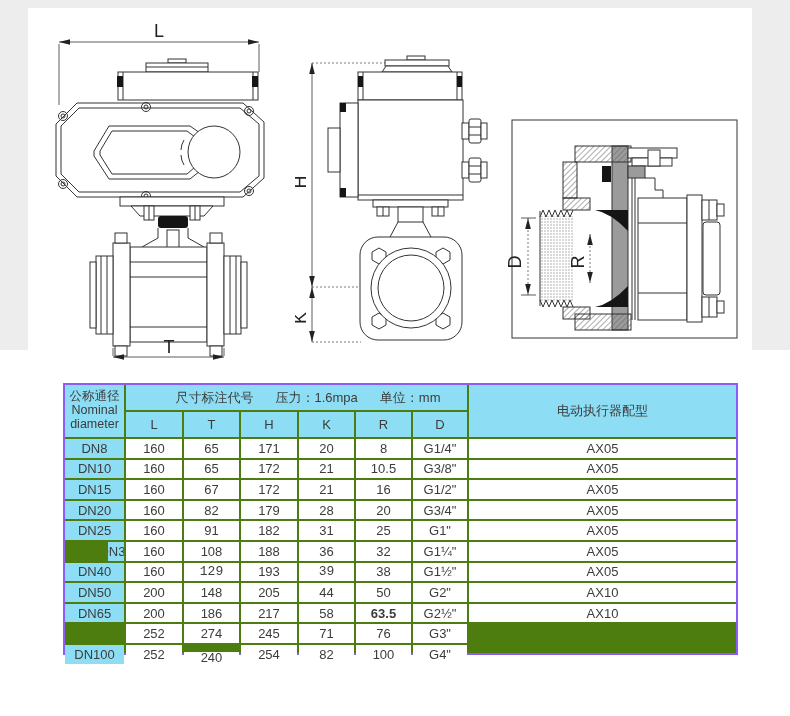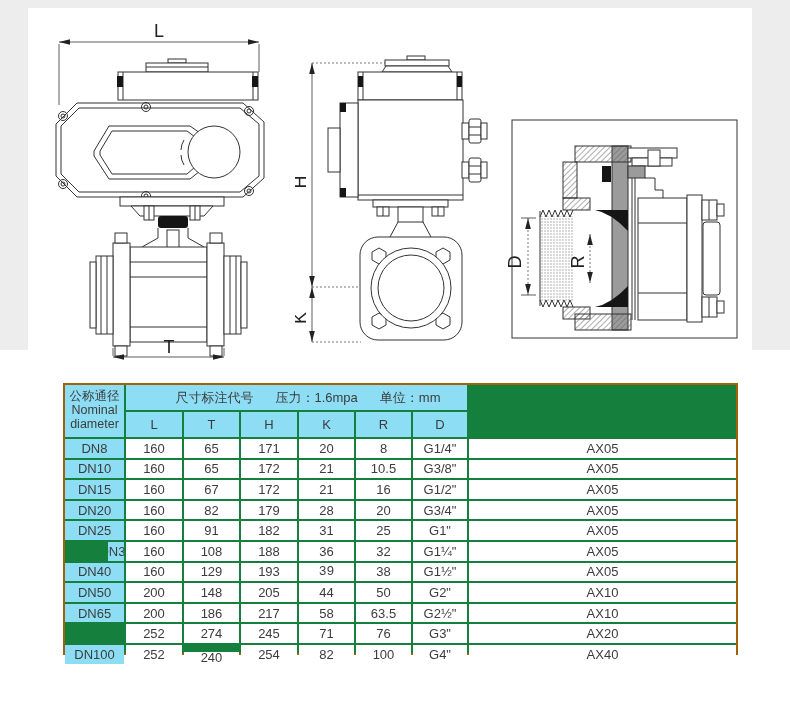--- a/index.html
+++ b/index.html
@@ -13,21 +13,21 @@
   #side-view{left:295px;top:10px;}
   #section-view{left:505px;top:110px;}
   .ln{stroke:#333;stroke-width:1;fill:none;}
   .lnw{stroke:#333;stroke-width:1;fill:#fff;}
   .dim{stroke:#333;stroke-width:0.8;fill:none;}
   .dot{stroke:#555;stroke-width:0.8;fill:none;stroke-dasharray:2,2;}
   .arr{fill:#222;stroke:none;}
   .blk{fill:#151515;stroke:none;}
   .dimtxt{font-family:"Liberation Sans",sans-serif;font-size:18px;fill:#222;}
   #spec-table{position:absolute;left:63px;top:383px;width:675px;height:272px;box-sizing:border-box;
-    border:2px solid #a16207;background:#15803d;display:grid;gap:2px;
+    border:2px solid #8b5cf6;background:#4d7c0f;display:grid;gap:2px;
     grid-template-columns:59px 56px 55px 56px 55px 55px 54px 1fr;
     grid-template-rows:25px 25px repeat(11,18.6px) auto;
     font-size:13px;color:#3c3c3c;}
   .cell{background:#fff;display:flex;align-items:center;justify-content:center;overflow:hidden;white-space:nowrap;}
   .cyan{background:#8ddef4;}
   #cell-dn-hdr{grid-column:1;grid-row:1/3;font-size:12.5px;line-height:14px;text-align:center;}
   #cell-mid-hdr{grid-column:2/8;grid-row:1;gap:22px;padding-left:23px;}
   #cell-ax-hdr{grid-column:8;grid-row:1/3;}
   #cell-footnote{grid-column:1/9;justify-content:flex-start;padding-left:8px;}
 </style>
@@ -248,20 +248,21 @@
   </g>
 </svg>
 
 <div id="spec-table">
   <div class="cell cyan" id="cell-dn-hdr" style="display: block; padding-top: 4px;">公称通径<br>Nominal<br>diameter</div>
   <div class="cell cyan" id="cell-mid-hdr">
     <span>尺寸标注代号</span>
     <span>压力：1.6mpa</span>
     <span>单位：mm</span>
   </div>
+  <div class="cell cyan" id="cell-ax-hdr">电动执行器配型</div>
 <div class="cell cyan" style="grid-area: 2 / 2;">L</div>
     <div class="cell cyan" style="grid-area: 2 / 3;">T</div>
     <div class="cell cyan" style="grid-area: 2 / 4;">H</div>
     <div class="cell cyan" style="grid-area: 2 / 5;">K</div>
     <div class="cell cyan" style="grid-area: 2 / 6;">R</div>
     <div class="cell cyan" style="grid-area: 2 / 7;">D</div>
     <div class="cell cyan" style="grid-area: 3 / 1;">DN8</div>
     <div class="cell" style="grid-area: 3 / 2;">160</div>
     <div class="cell" style="grid-area: 3 / 3;">65</div>
     <div class="cell" style="grid-area: 3 / 4;">171</div>
@@ -304,51 +305,49 @@
     <div class="cell cyan" style="grid-area: 8 / 1; margin-left: 43px;">DN32</div>
     <div class="cell" style="grid-area: 8 / 2;">160</div>
     <div class="cell" style="grid-area: 8 / 3;">108</div>
     <div class="cell" style="grid-area: 8 / 4;">188</div>
     <div class="cell" style="grid-area: 8 / 5;">36</div>
     <div class="cell" style="grid-area: 8 / 6;">32</div>
     <div class="cell" style="grid-area: 8 / 7;">G1¼"</div>
     <div class="cell" style="grid-area: 8 / 8;">AX05</div>
     <div class="cell cyan" style="grid-area: 9 / 1;">DN40</div>
     <div class="cell" style="grid-area: 9 / 2;">160</div>
-    <div class="cell" style="grid-area: 9 / 3;">129</div>
+    <div class="cell" style="grid-area: 9 / 3; font-family: Liberation Mono, monospace;">129</div>
     <div class="cell" style="grid-area: 9 / 4;">193</div>
     <div class="cell" style="grid-area: 9 / 5; font-family: Liberation Mono, monospace;">39</div>
     <div class="cell" style="grid-area: 9 / 6;">38</div>
     <div class="cell" style="grid-area: 9 / 7;">G1½"</div>
     <div class="cell" style="grid-area: 9 / 8;">AX05</div>
     <div class="cell cyan" style="grid-area: 10 / 1;">DN50</div>
     <div class="cell" style="grid-area: 10 / 2;">200</div>
     <div class="cell" style="grid-area: 10 / 3;">148</div>
     <div class="cell" style="grid-area: 10 / 4;">205</div>
     <div class="cell" style="grid-area: 10 / 5;">44</div>
     <div class="cell" style="grid-area: 10 / 6;">50</div>
     <div class="cell" style="grid-area: 10 / 7;">G2"</div>
     <div class="cell" style="grid-area: 10 / 8;">AX10</div>
     <div class="cell cyan" style="grid-area: 11 / 1;">DN65</div>
     <div class="cell" style="grid-area: 11 / 2;">200</div>
     <div class="cell" style="grid-area: 11 / 3;">186</div>
     <div class="cell" style="grid-area: 11 / 4;">217</div>
     <div class="cell" style="grid-area: 11 / 5;">58</div>
-    <div class="cell" style="grid-area: 11 / 6;">63.5</div>
+    <div class="cell" style="grid-area: 11 / 6; font-weight: bold;">63.5</div>
     <div class="cell" style="grid-area: 11 / 7;">G2½"</div>
     <div class="cell" style="grid-area: 11 / 8;">AX10</div>
     <div class="cell cyan" style="grid-area: 12 / 1; margin-top: 46px;">DN80</div>
     <div class="cell" style="grid-area: 12 / 2;">252</div>
     <div class="cell" style="grid-area: 12 / 3;">274</div>
     <div class="cell" style="grid-area: 12 / 4; text-align: right;">245</div>
     <div class="cell" style="grid-area: 12 / 5;">71</div>
     <div class="cell" style="grid-area: 12 / 6;">76</div>
     <div class="cell" style="grid-area: 12 / 7;">G3"</div>
-    <div class="cell" style="grid-area: 12 / 8;">AX20</div>
     <div class="cell cyan" style="grid-area: 13 / 1;">DN100</div>
     <div class="cell" style="grid-area: 13 / 2;">252</div>
     <div class="cell" style="grid-area: 13 / 3; margin-top: 7px;">240</div>
     <div class="cell" style="grid-area: 13 / 4;">254</div>
     <div class="cell" style="grid-area: 13 / 5;">82</div>
     <div class="cell" style="grid-area: 13 / 6;">100</div>
     <div class="cell" style="grid-area: 13 / 7;">G4"</div>
-    <div class="cell" style="grid-area: 13 / 8;">AX40</div>
   </div>
 
 </body></html>

